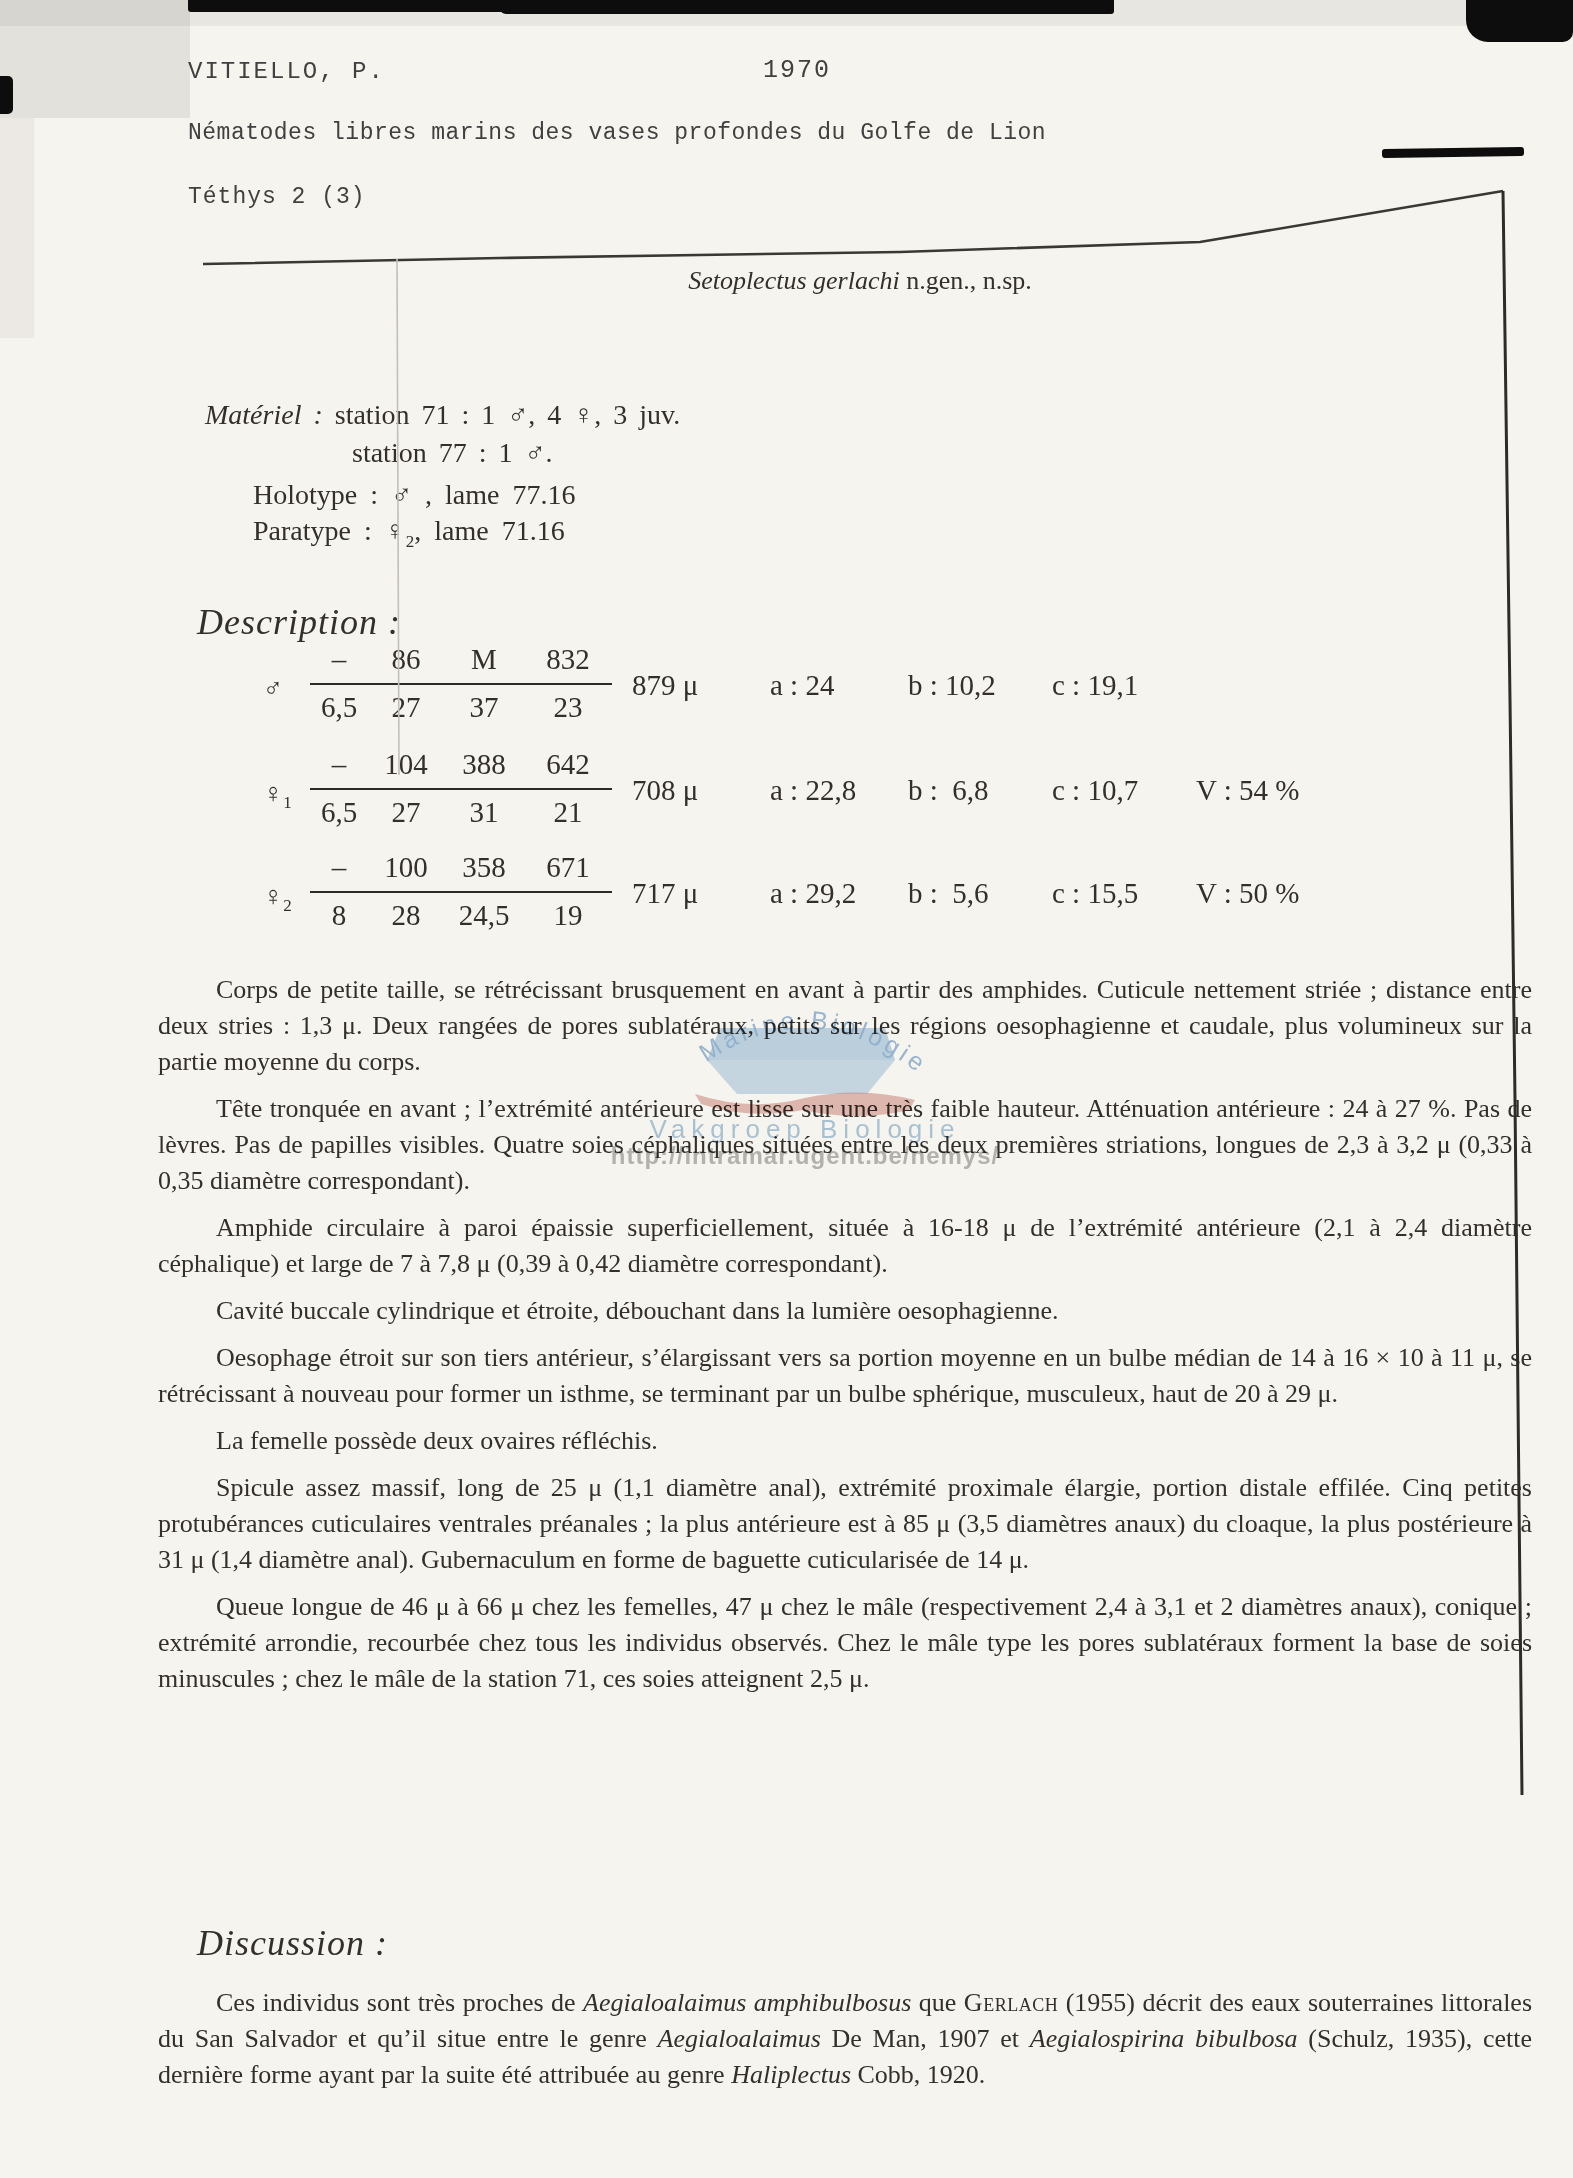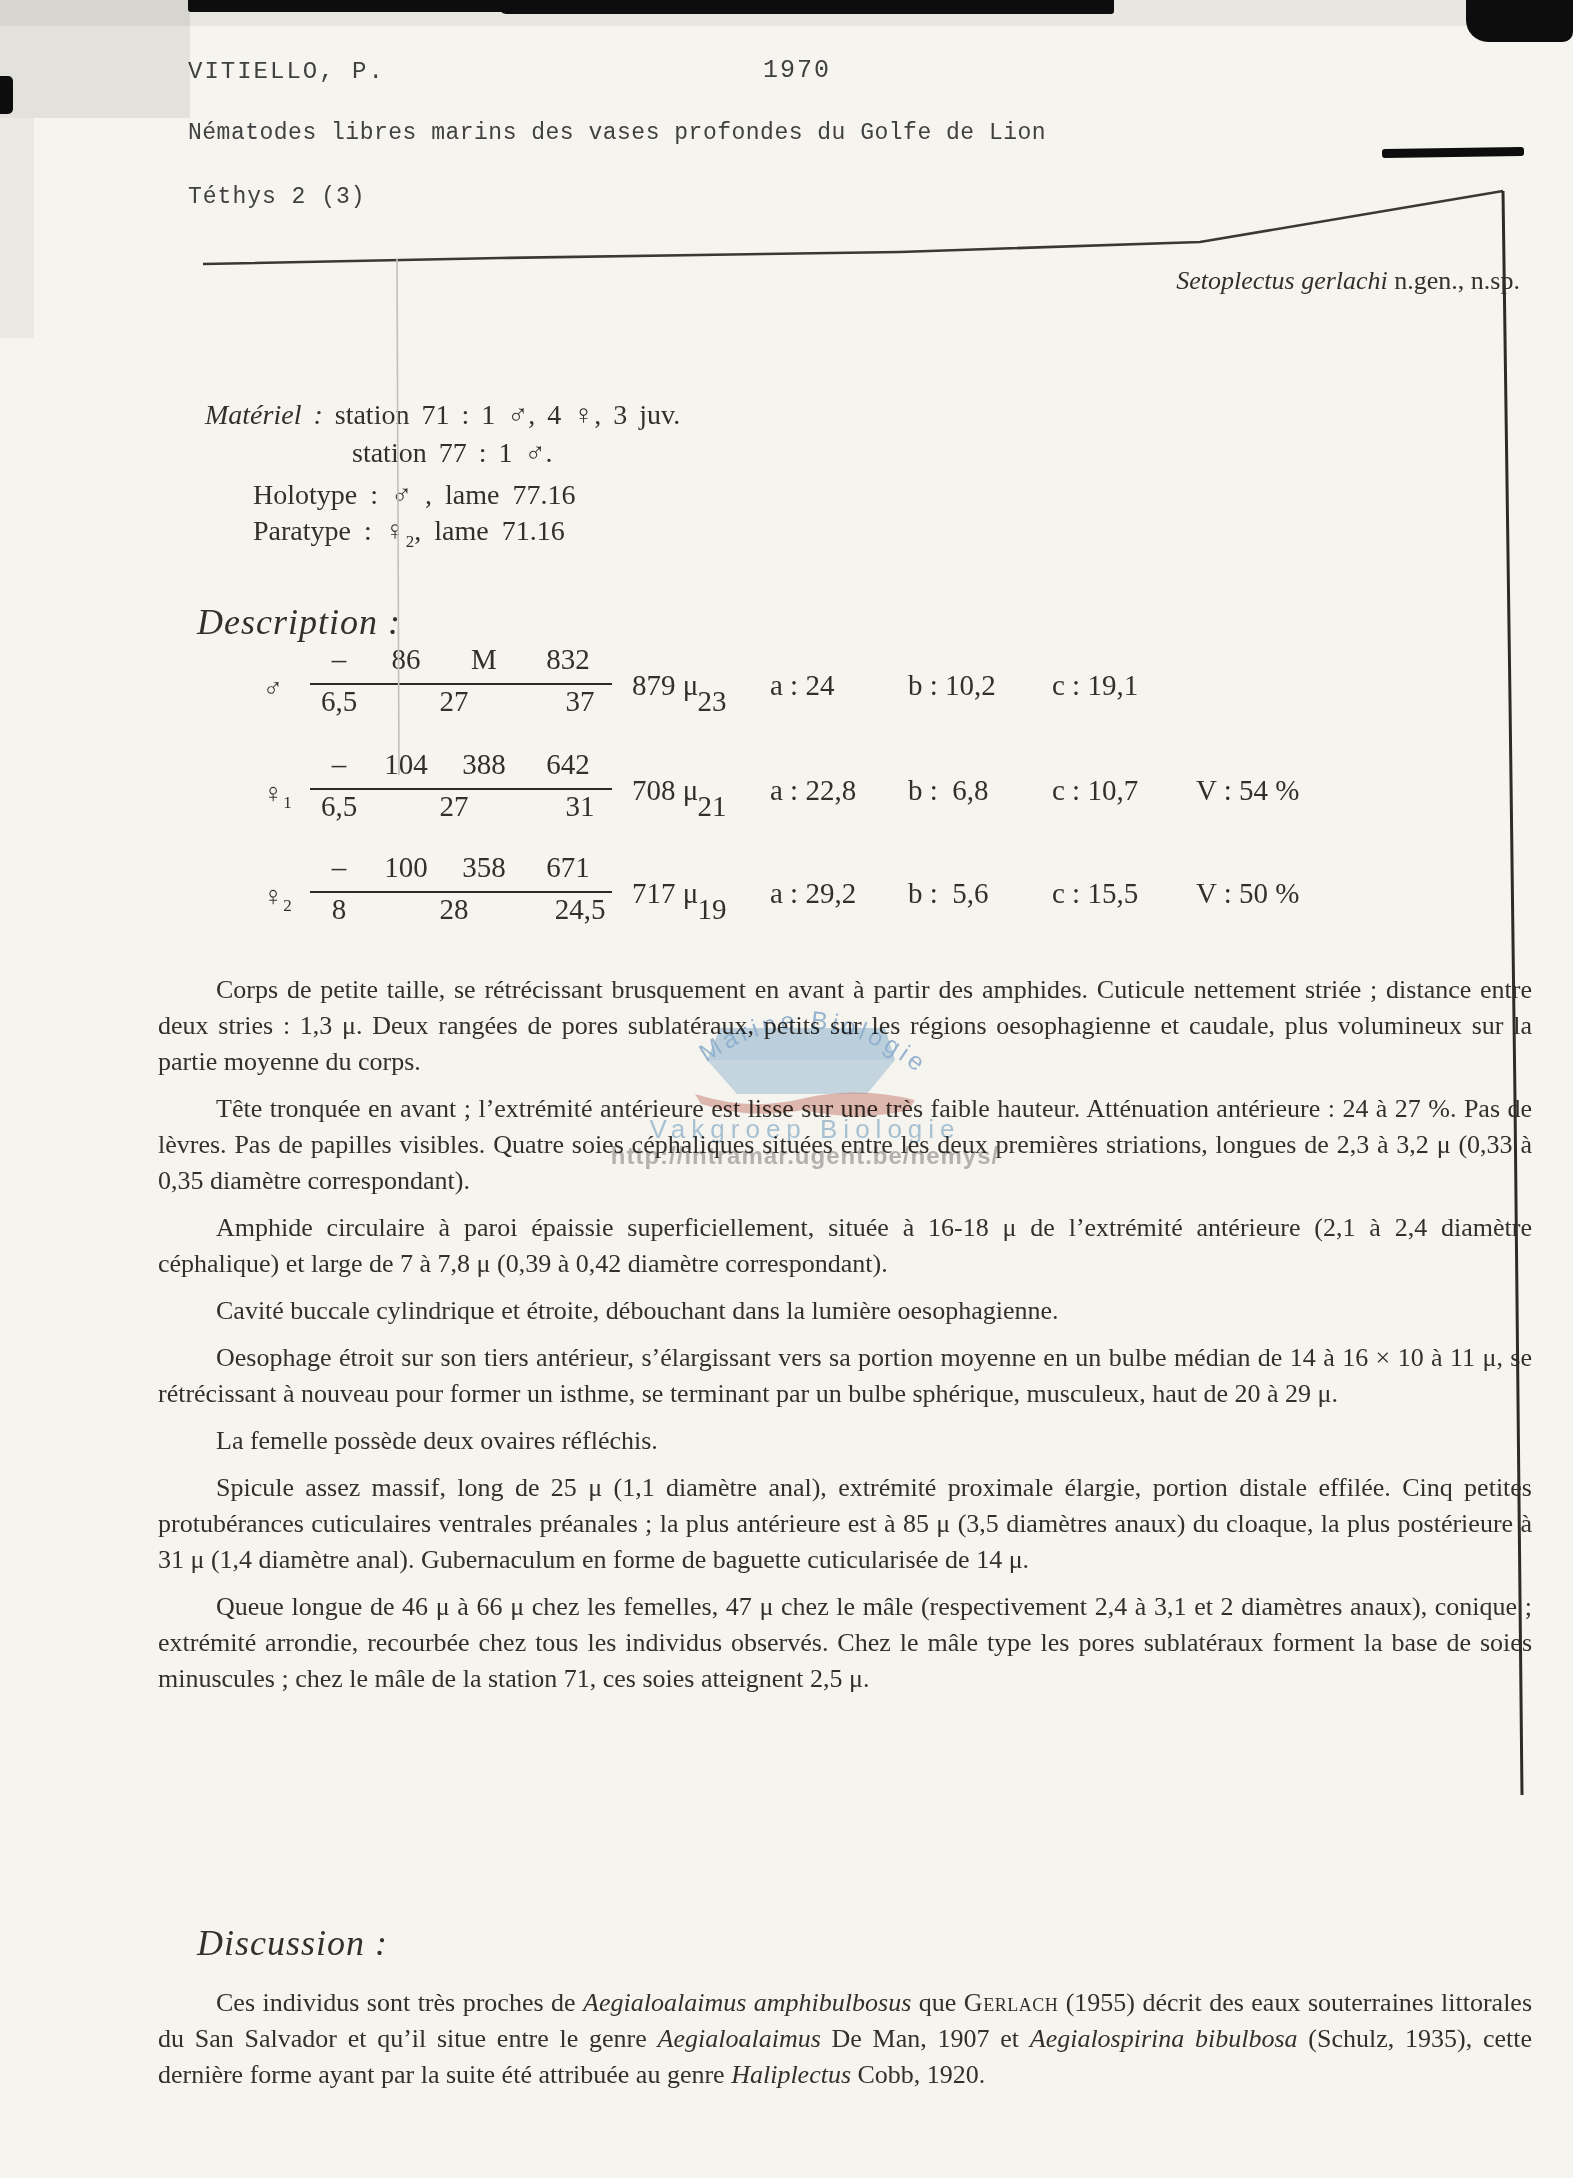--- a/index.html
+++ b/index.html
@@ -26,21 +26,21 @@
   .t-author{left:188px;top:58px;font-size:24px;letter-spacing:2px;}
   .t-year{left:763px;top:56px;font-size:25px;letter-spacing:2px;}
   .t-title{left:188px;top:120px;font-size:23px;letter-spacing:0.5px;}
   .t-journal{left:188px;top:184px;font-size:23px;letter-spacing:1px;}
 
   
   #frame{position:absolute;left:0;top:0;width:1573px;height:2178px;z-index:6;pointer-events:none;}
 
   
   .print{position:absolute;z-index:3;}
-  .sp-head{left:200px;top:266px;width:1320px;text-align:right;font-size:26px;}
+  .sp-head{left:200px;top:266px;width:1320px;text-align:center;font-size:26px;}
   .sp-head .it{font-style:italic;}
   .sp-figs{left:200px;top:301px;width:1320px;text-align:center;font-size:24px;letter-spacing:0.5px;}
 
   .mat1{left:205px;top:399px;font-size:28px;word-spacing:5px;}
   .mat1 .it{font-style:italic;}
   .mat2{left:352px;top:437px;font-size:28px;word-spacing:5px;}
   .holo{left:253px;top:479px;font-size:28px;word-spacing:6px;}
   .para{left:253px;top:515px;font-size:28px;word-spacing:6px;}
   sub.small{font-size:17px;}
 
@@ -48,21 +48,21 @@
   .desc-label{left:197px;top:601px;}
   .disc-label{left:197px;top:1922px;}
 
   
   .frow{position:absolute;left:0;width:1573px;height:95px;z-index:3;font-size:29px;}
   .frow .sym{position:absolute;left:263px;top:30px;font-size:27px;}
   .frow .sym sub{font-size:17px;}
   .frow .frac{position:absolute;left:310px;top:0;width:302px;}
   .frow .num,.frow .den{display:grid;grid-template-columns:58px 76px 80px 88px;text-align:center;}
   .frow .num{padding-bottom:7px;border-bottom:2px solid #2c2a27;}
-  .frow .den{gap:48px;}
+  .frow .den{padding-top:6px;}
   .frow .val{position:absolute;top:26px;white-space:pre;}
   .v-len{left:632px;} .v-a{left:770px;} .v-b{left:908px;} .v-c{left:1052px;} .v-v{left:1196px;}
   .f-male{top:643px;} .f-fem1{top:748px;} .f-fem2{top:851px;}
 
   
   .bodytext{position:absolute;left:158px;width:1374px;z-index:3;font-size:26px;line-height:36px;
             text-align:justify;text-align-last:left;}
   .bodytext p{margin:0 0 11px 0;text-indent:58px;}
   .desc-block{top:972px;}
   .disc-block{top:1985px;}

